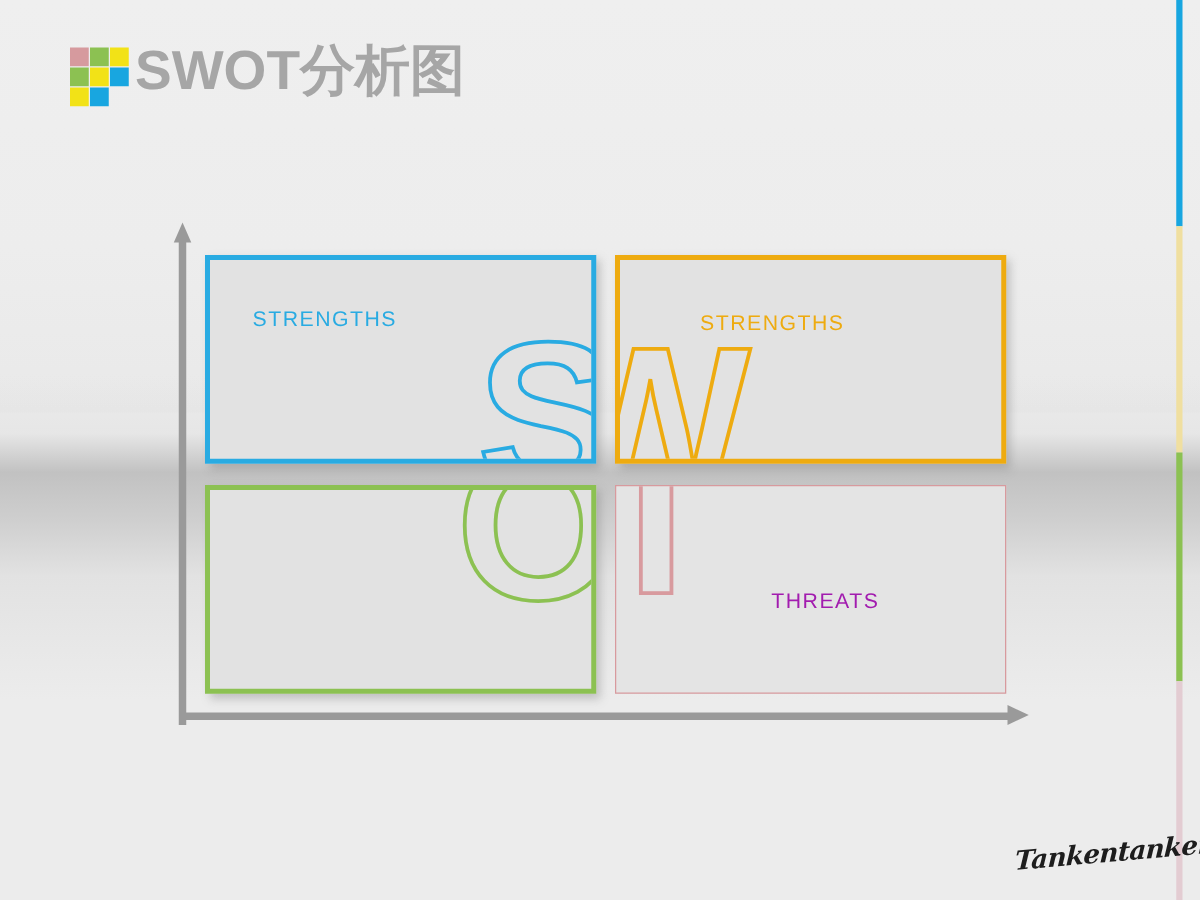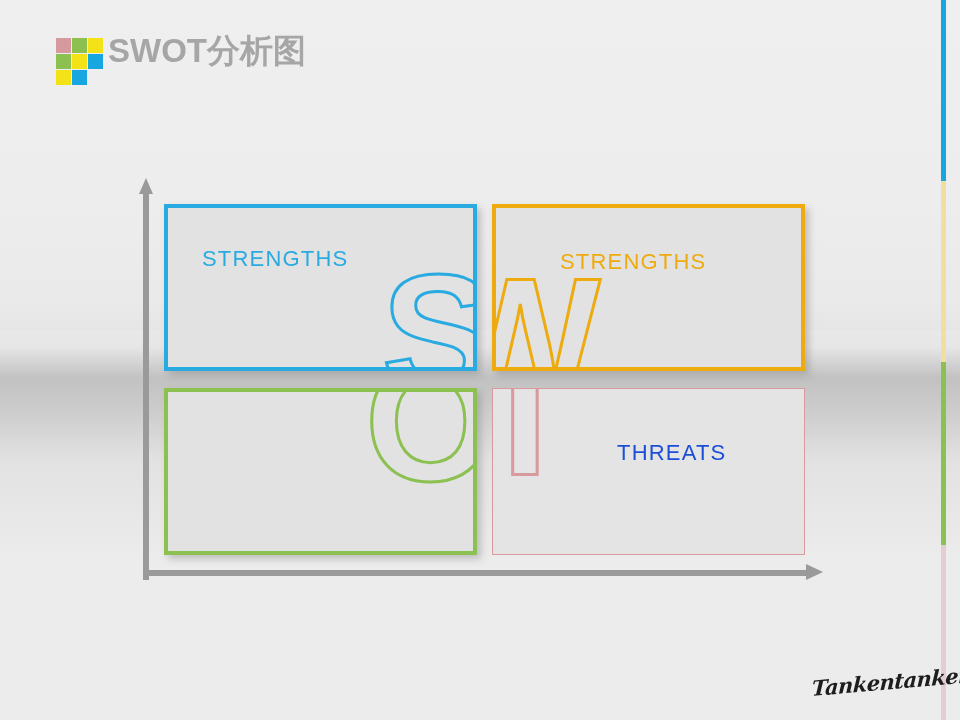--- a/index.html
+++ b/index.html
@@ -56,21 +56,21 @@
     grid-template-columns: repeat(3, 15px);
     grid-template-rows: repeat(3, 15px);
     gap: 1px;
   }
   .logo i { display: block; width: 15px; height: 15px; }
 
   .title {
     position: absolute;
     left: 108px;
     top: 33px;
-    font-size: 33px;
+    font-size: 44px;
     font-weight: bold;
     color: #a6a6a6;
     letter-spacing: 0px;
     white-space: nowrap;
     line-height: 1.1;
   }
 
   
   .axis-v {
     position: absolute;
@@ -118,21 +118,21 @@
     position: absolute;
     font-size: 170px;
     font-weight: bold;
     line-height: 1;
     color: transparent;
     white-space: pre;
     pointer-events: none;
   }
   .quad .qlabel {
     position: absolute;
-    font-size: 22px;
+    font-size: 17px;
     letter-spacing: 1.2px;
     white-space: nowrap;
   }
 
   #q-strengths {
     left: 164px; top: 204px;
     width: 313px; height: 167px;
     border: 4px solid #29abe2;
     box-shadow: 4px 4px 7px rgba(120,120,120,0.38);
   }
@@ -165,21 +165,21 @@
     right: -24px; top: -56px;
     -webkit-text-stroke: 3px #8cc152;
   }
 
   #q-threats {
     left: 492px; top: 388px;
     width: 313px; height: 167px;
     border: 1px solid #d89a9e;
     background: #e4e4e4;
   }
-  #q-threats .qlabel { left: 124px; top: 51px; color: #1d4ed8; }
+  #q-threats .qlabel { left: 124px; top: 82px; color: #a21caf; }
   #q-threats .ghost {
     left: -20px; top: -58px;
     -webkit-text-stroke: 3px #d89a9e;
   }
 
   
   .edge-strip {
     position: absolute;
     right: 14px;
     top: 0;

